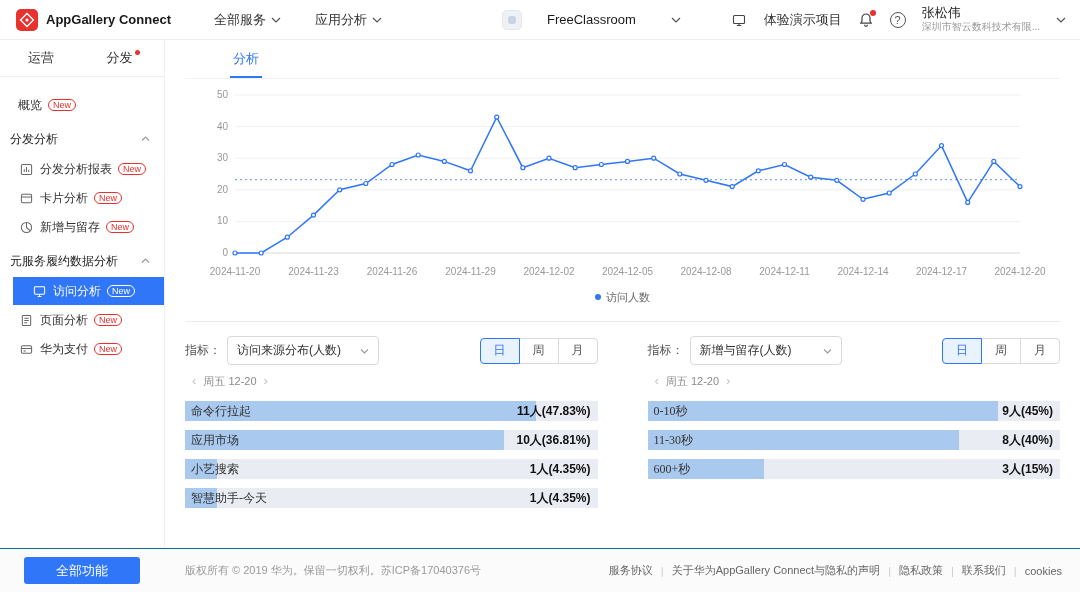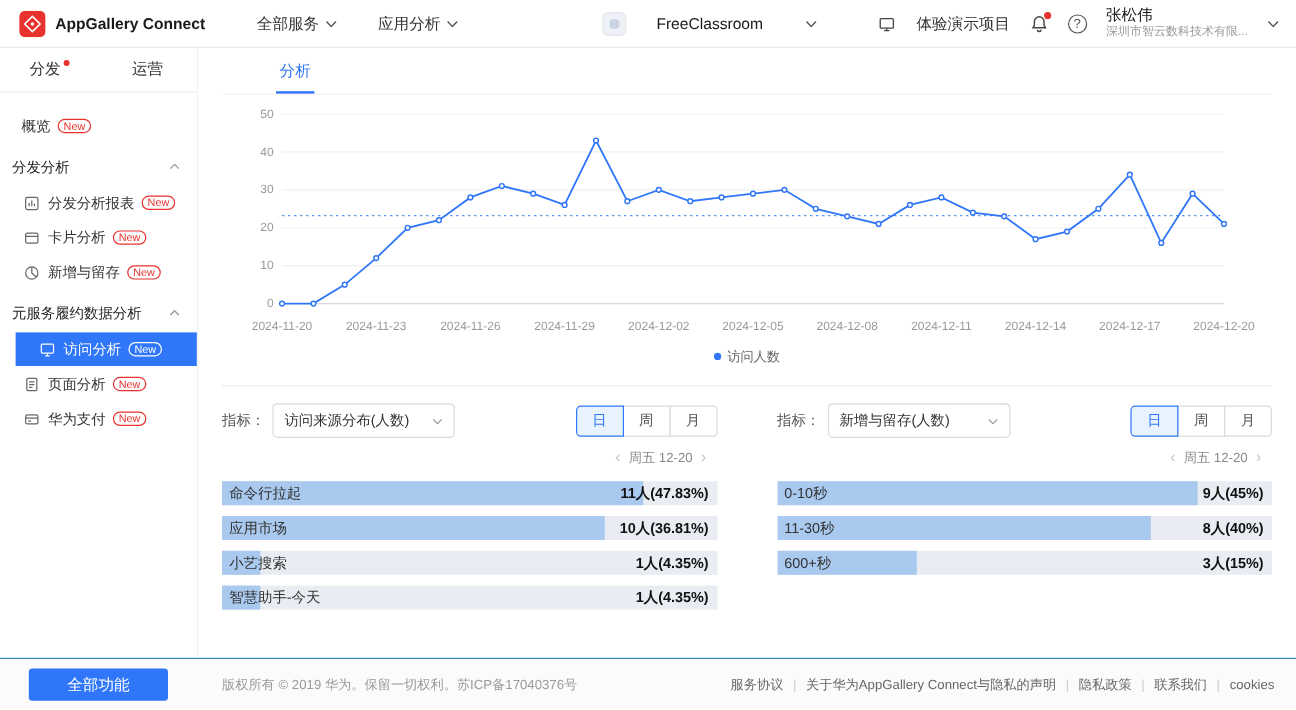--- a/index.html
+++ b/index.html
@@ -56,25 +56,25 @@
   .panels { display:flex; gap:50px; }
   .panel { flex:1; min-width:0; }
   .p-head { display:flex; align-items:center; }
   .m-label { font-size:12px; color:#555; margin-right:6px; }
   .select { display:flex; align-items:center; justify-content:space-between; gap:8px; width:152px; border:1px solid #d9d9d9; border-radius:4px; padding:5px 9px; font-size:12px; color:#333; cursor:pointer; background:#fff; }
   .seg { margin-left:auto; display:flex; }
   .seg-btn { width:40px; height:26px; border:1px solid #d9d9d9; background:#fff; font-size:12px; color:#555; cursor:pointer; margin-left:-1px; position:relative; font-family:inherit; }
   .seg-btn:first-child { border-radius:4px 0 0 4px; margin-left:0; }
   .seg-btn:last-child { border-radius:0 4px 4px 0; }
   .seg-btn.active { color:var(--accent,#3076f8); border-color:var(--accent,#3076f8); background:#e9f2ff; z-index:1; }
-  .date-nav { text-align:right; margin:8px 2px 12px 0; font-size:11px; color:#8a8a8a; }
+  .date-nav { margin:8px 2px 12px 0; font-size:11px; color:#8a8a8a; }
   .dn-a { color:#c4c4c4; padding:0 7px; cursor:pointer; font-size:13px; }
   .bar-row { position:relative; height:20px; background:var(--bar-track,#e9edf3); margin-bottom:9px; }
   .bar-fill { position:absolute; left:0; top:0; bottom:0; background:var(--bar-fill,#a9c9ee); }
-  .bar-label { position:absolute; left:6px; top:0; line-height:20px; font-size:12px; color:#333; z-index:1; }
+  .bar-label { position:absolute; left:6px; top:0; line-height:20px; font-size:12px; color:#333; z-index:1;font-family:Liberation Serif, serif; }
   .bar-value { position:absolute; right:7px; top:0; line-height:20px; font-size:12px; font-weight:bold; color:#111; z-index:1; }
 
   
   footer { height:44px; background:#fbfbfc; border-top:1px solid #0369a1; display:flex; align-items:center; padding:0 18px 0 24px; }
   .all-features { width:116px; height:27px; background:var(--accent,#3076f8); color:#fff; border:none; border-radius:3px; font-size:13px; cursor:pointer; font-family:inherit; }
   .copyright { margin-left:45px; font-size:11px; color:#9a9a9a; }
   .f-links { margin-left:auto; font-size:11px; color:#666; display:flex; align-items:center; }
   .f-link { cursor:pointer; color:#666; }
   .f-sep { color:#ccc; padding:0 8px; }
 </style>
@@ -145,22 +145,22 @@
         <svg width="10" height="6" viewBox="0 0 10 6">
           <path d="M1 1l4 4 4-4" fill="none" stroke="#555" stroke-width="1.2"></path>
         </svg>
       </span>
   </div>
 </header>
 
 <div class="layout">
   <aside>
     <div class="side-tabs" id="side-tabs">
+        <div class="side-tab"><span>运营</span></div>
         <div class="side-tab"><span>分发</span><i class="reddot"></i></div>
-        <div class="side-tab"><span>运营</span></div>
       </div>
     <nav class="side-menu" id="side-menu">
         <div class="side-item">
           <span>概览</span>
           <span class="badge">New</span>
         </div>
         <div class="side-section">
           <span>分发分析</span>
           <span class="ss-chev">
             <svg width="9" height="6" viewBox="0 0 9 6">

